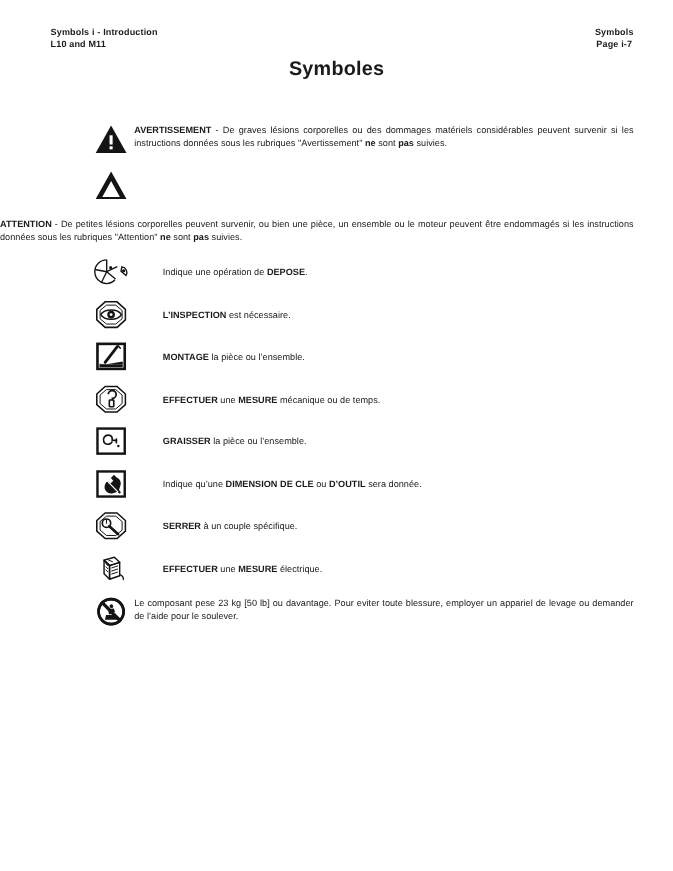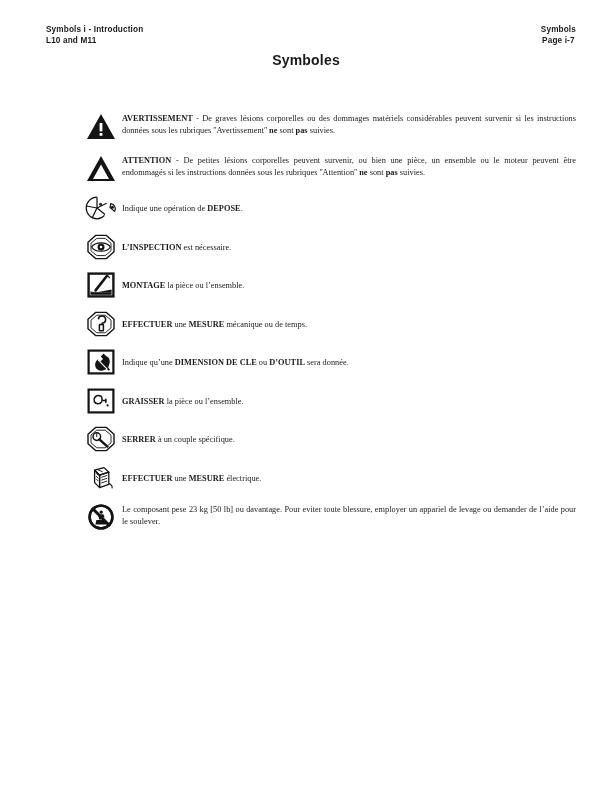--- a/index.html
+++ b/index.html
@@ -41,21 +41,21 @@
   }
   .header .right { text-align: center; }
 
   
   .doc-title {
     position: absolute;
     left: 0;
     top: 52px;
     width: 612px;
     text-align: center;
-    font-size: 14px;
+    font-size: 18px;
     font-weight: bold;
     letter-spacing: 0.2px;
   }
 
   
   .intro {
     position: absolute;
     left: 48px;
     top: 77px;
     width: 527px;
@@ -85,29 +85,28 @@
     justify-content: center;
     align-items: flex-start;
     padding-top: 1px;
   }
   .text-cell {
     flex: 1 1 auto;
     padding-right: 36px;
     font-size: 8.3px;
     line-height: 11.6px;
     letter-spacing: 0.02px;
-    font-family: Liberation Serif, serif;
   }
   .text-cell.justify { text-align: justify; }
   .text-cell b { font-weight: bold; }
 
   
   .row-warning   { margin-bottom: 14px; }
-  .row-caution   { margin-bottom: 12px; }
-  .row-simple    { margin-bottom: 11.5px; }
+  .row-caution   { margin-bottom: 12px; flex-direction: column; }
+  .row-simple    { margin-bottom: 11.5px; gap: 26px; }
   .row-book      { margin-bottom: 12px; }
 
   .r-warning .text-cell { padding-top: 1px; }
   .r-caution .text-cell { padding-top: 1px; }
   .r-simple  .text-cell { padding-top: 9px; }
   .r-book    .text-cell { padding-top: 2px; }
   .r-weight  .text-cell { padding-top: 2px; }
 
   svg { display: block; }
 </style>
@@ -209,40 +208,40 @@
           <rect x="13.4" y="13.6" width="4" height="6.2" rx="0.6" fill="none" stroke="#141414" stroke-width="1.5"></rect>
         </svg>
       </div>
       <div class="text-cell"><b>EFFECTUER</b> une <b>MESURE</b> mécanique ou de temps.</div>
     </div>
 
     <div class="row row-simple r-simple">
       <div class="icon-cell">
         <svg width="28" height="26" viewBox="0 0 28 26" aria-hidden="true">
           <rect x="1.6" y="1.6" width="24.8" height="22.8" fill="#ffffff" stroke="#141414" stroke-width="2.2"></rect>
+          <path d="M7.4 13.6 C6.2 10.6 8.2 7.6 11.2 7.6 C13.6 7.6 15 9.2 15 11 L15 12.4 L18.8 12.4" fill="none" stroke="#141414" stroke-width="1.5" stroke-linecap="round"></path>
+          <path d="M7.4 13.6 C8.6 16.6 13.4 16.6 15 13.4" fill="none" stroke="#141414" stroke-width="1.5"></path>
+          <path d="M18.8 11.2 L18.8 14.6" stroke="#141414" stroke-width="1.5" stroke-linecap="round"></path>
+          <circle cx="20.6" cy="17.4" r="1.1" fill="#141414"></circle>
+        </svg>
+      </div>
+      <div class="text-cell"><b>GRAISSER</b> la pièce ou l’ensemble.</div>
+    </div>
+
+    <div class="row row-simple r-simple">
+      <div class="icon-cell">
+        <svg width="28" height="26" viewBox="0 0 28 26" aria-hidden="true">
+          <rect x="1.6" y="1.6" width="24.8" height="22.8" fill="#ffffff" stroke="#141414" stroke-width="2.2"></rect>
           <path d="M16.6 4.6 L13.8 7.6 L16 10 L13.4 12.6 L10.8 10.2 C8.4 12.2 7.4 15.4 8.6 18.2
                    C9.8 21 13 22.4 15.8 21.4 L19.8 20 L21.6 21.8 L23 20.4 L21.2 18.4 L22.6 14
                    C23.4 11 21.8 8 19 7 Z" fill="#141414"></path>
           <path d="M10.6 10.4 L20.4 20.4" stroke="#ffffff" stroke-width="1.1"></path>
         </svg>
       </div>
       <div class="text-cell">Indique qu’une <b>DIMENSION DE CLE</b> ou <b>D’OUTIL</b> sera donnée.</div>
-    </div>
-
-    <div class="row row-simple r-simple">
-      <div class="icon-cell">
-        <svg width="28" height="26" viewBox="0 0 28 26" aria-hidden="true">
-          <rect x="1.6" y="1.6" width="24.8" height="22.8" fill="#ffffff" stroke="#141414" stroke-width="2.2"></rect>
-          <path d="M7.4 13.6 C6.2 10.6 8.2 7.6 11.2 7.6 C13.6 7.6 15 9.2 15 11 L15 12.4 L18.8 12.4" fill="none" stroke="#141414" stroke-width="1.5" stroke-linecap="round"></path>
-          <path d="M7.4 13.6 C8.6 16.6 13.4 16.6 15 13.4" fill="none" stroke="#141414" stroke-width="1.5"></path>
-          <path d="M18.8 11.2 L18.8 14.6" stroke="#141414" stroke-width="1.5" stroke-linecap="round"></path>
-          <circle cx="20.6" cy="17.4" r="1.1" fill="#141414"></circle>
-        </svg>
-      </div>
-      <div class="text-cell"><b>GRAISSER</b> la pièce ou l’ensemble.</div>
     </div>
 
     <div class="row row-simple r-simple">
       <div class="icon-cell">
         <svg width="30" height="26" viewBox="0 0 30 26" aria-hidden="true">
           <polygon points="9.6,1.4 20.4,1.4 28,8.2 28,17.8 20.4,24.6 9.6,24.6 2,17.8 2,8.2" fill="none" stroke="#141414" stroke-width="1.4"></polygon>
           <polygon points="10.8,4.2 19.2,4.2 25,9.1 25,16.9 19.2,21.8 10.8,21.8 5,16.9 5,9.1" fill="none" stroke="#141414" stroke-width="0.9"></polygon>
           <circle cx="10.8" cy="10.6" r="3.8" fill="none" stroke="#141414" stroke-width="1.5"></circle>
           <path d="M13.4 13.4 L21.4 20.6" stroke="#141414" stroke-width="2.4" stroke-linecap="round"></path>
           <path d="M10.8 7.6 L10.8 10.6" stroke="#141414" stroke-width="1" stroke-linecap="round"></path>

